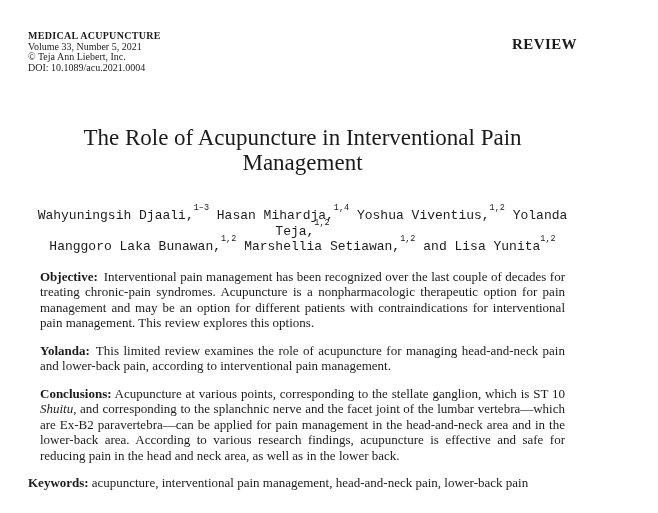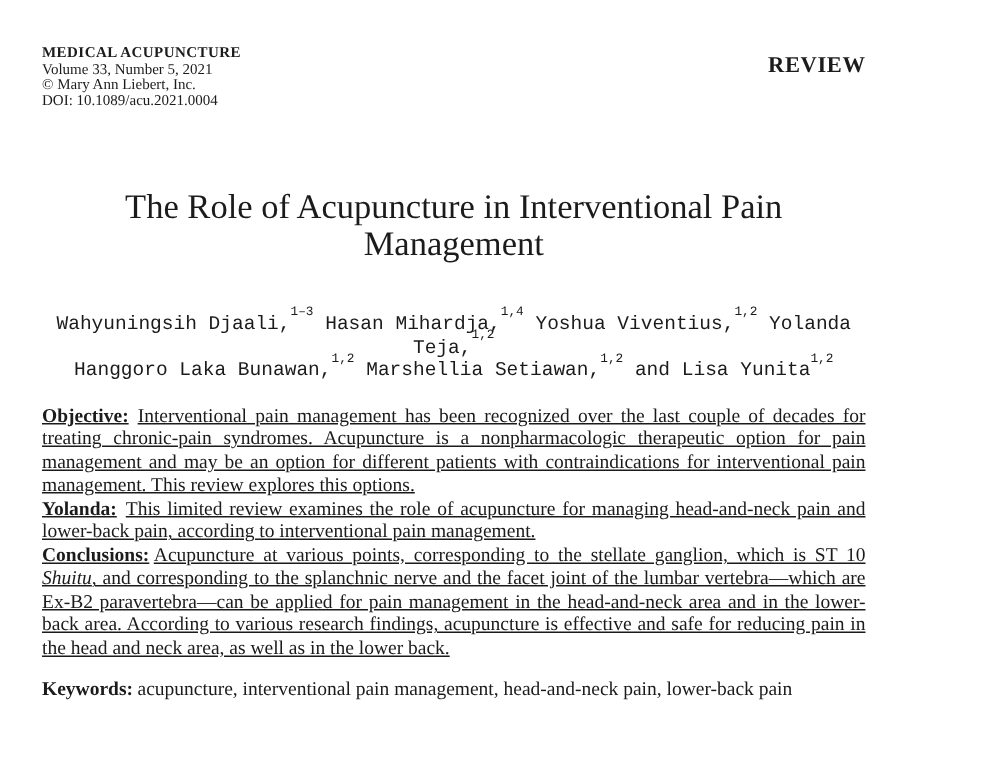--- a/index.html
+++ b/index.html
@@ -67,22 +67,21 @@
     letter-spacing: 0.5px;
     margin-top: 55px;
   }
   .abstract-body {
     margin-top: 14px;
     font-size: 13px;
     line-height: 15.5px;
     text-align: justify;
   }
   .abstract-body p {
-    margin: 0;
-    text-decoration: underline;
+    margin: 12px;
   }
   .plabel {
     font-weight: 700;
     margin-right: 6px;
   }
   .plabel-narrow {
     margin-right: 3px;
   }
   .iterm {
     font-style: italic;
@@ -98,21 +97,21 @@
 </style>
 </head>
 <body>
 
 <div class="page">
 
   <div class="masthead-row">
     <div class="masthead">
       <div class="journal-name">MEDICAL ACUPUNCTURE</div>
       <div class="volume-line">Volume 33, Number 5, 2021</div>
-      <div class="copyright-line">© Mary Ann Liebert, Inc.</div>
+      <div class="copyright-line">© Teja Ann Liebert, Inc.</div>
       <div class="doi-line">DOI: 10.1089/acu.2021.0004</div>
     </div>
     <div class="article-type">REVIEW</div>
   </div>
 
   <h1 class="title">The Role of Acupuncture in Interventional Pain Management</h1>
 
   <div class="authors">
     <div>
       <span class="author"><span>Wahyuningsih Djaali,</span><sup>1–3</sup></span>

